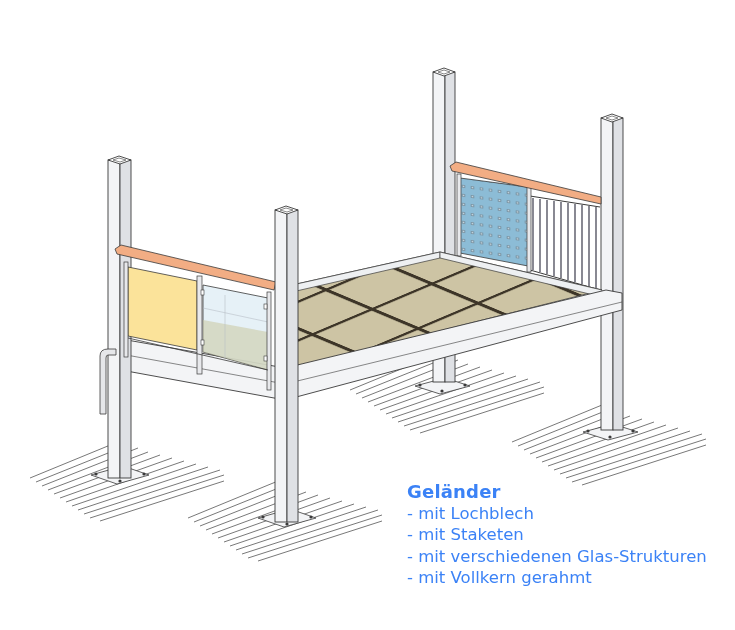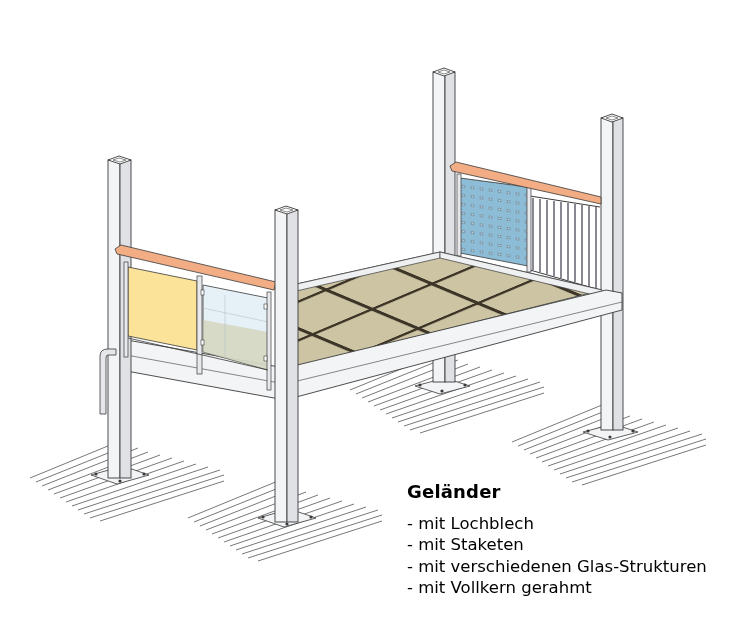--- a/index.html
+++ b/index.html
@@ -1,20 +1,20 @@
 <!DOCTYPE html>
 <html><head>
 <meta charset="utf-8">
 <style>
   html,body{margin:0;padding:0;background:#ffffff;}
   body{width:735px;height:630px;position:relative;overflow:hidden;font-family:"DejaVu Sans","Liberation Sans",sans-serif;}
   #illustration{position:absolute;left:0;top:0;width:735px;height:630px;}
-  .caption{position:absolute;left:407px;top:481px;color:#000000;}
+  .caption{position:absolute;left:407px;top:481px;color:#3b82f6;}
   .caption-title{font-weight:bold;font-size:18px;line-height:22px;letter-spacing:0.2px;}
-  .caption-list{margin:10px 0 0 0;padding:0;list-style:none;}
+  .caption-list{margin:0 0 0 0;padding:0;list-style:none;}
   .caption-list li{font-size:16.5px;line-height:21.3px;white-space:nowrap;}
 </style>
 </head>
 <body>
 
 <svg id="illustration" viewBox="0 0 735 630" xmlns="http://www.w3.org/2000/svg">
   <defs>
     <pattern id="tiles" patternUnits="userSpaceOnUse" width="46" height="46" patternTransform="matrix(1,0.42,-1.3,0.55,0,0)">
       <rect width="46" height="46" fill="#cdc4a4"></rect>
       <rect x="0" y="0" width="46" height="3" fill="#3d3528"></rect>

